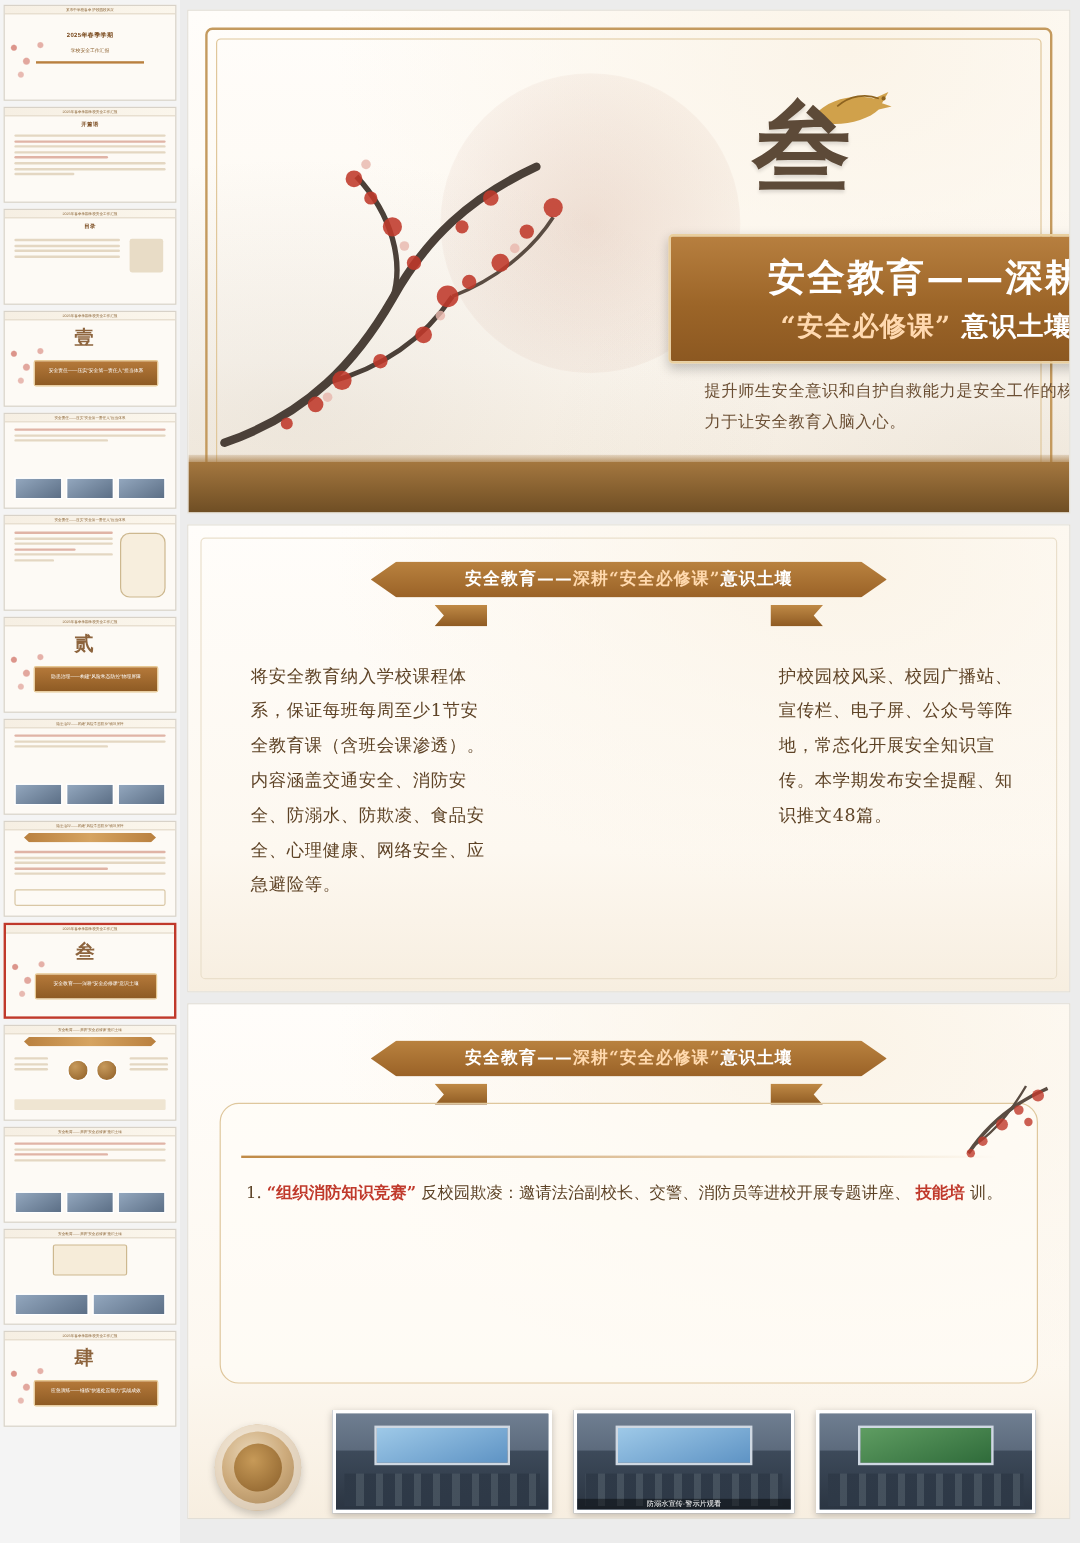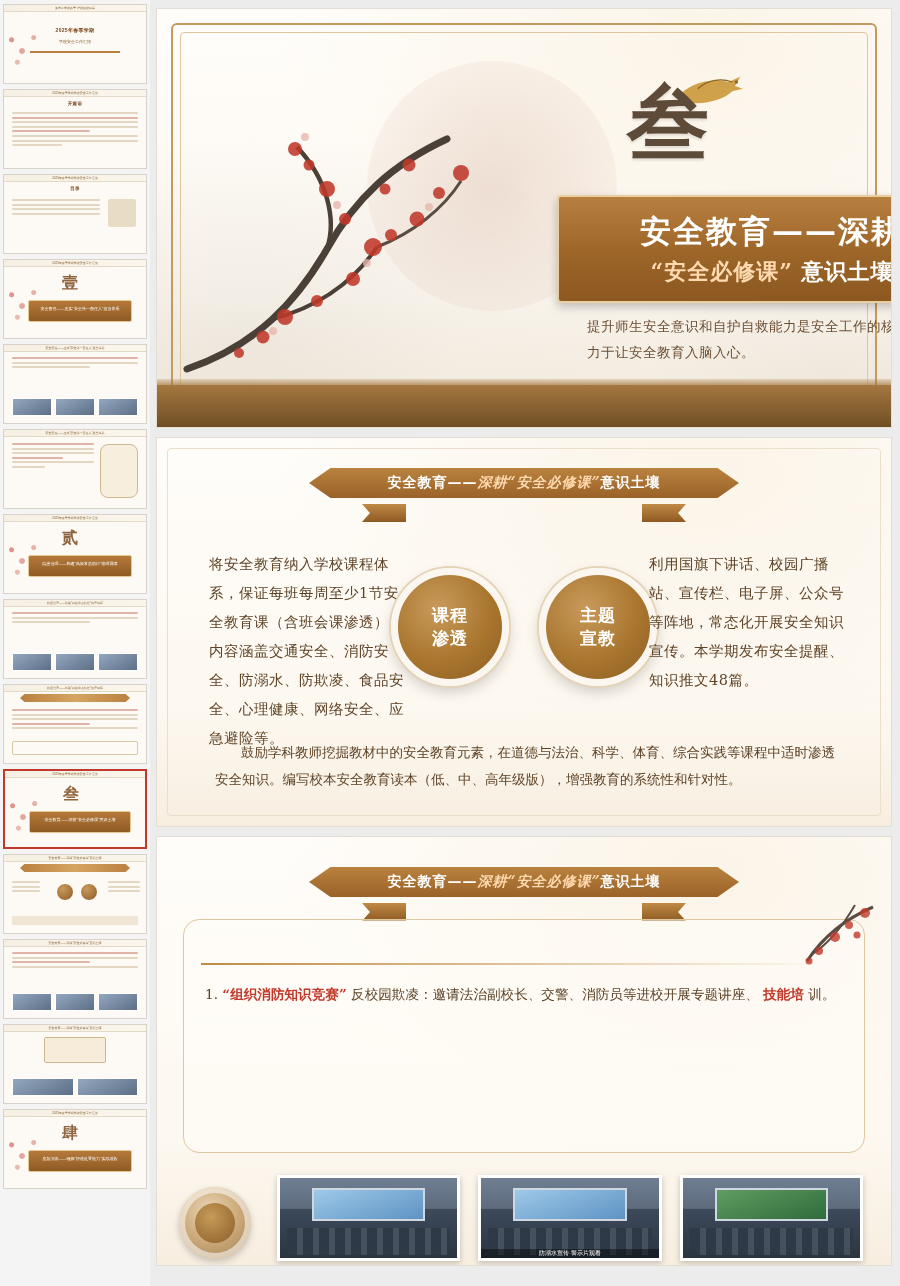--- a/index.html
+++ b/index.html
@@ -231,21 +231,21 @@
     position: absolute; left: 50%; transform: translateX(-50%);
     width: 430px; height: 30px;
     background: linear-gradient(180deg,#b9823f,#9a6227);
     color: #fff;
     display: flex; align-items: center; justify-content: center;
     font-size: 14px; font-weight: bold; letter-spacing: 1px;
     font-family: "DejaVu Serif", serif;
     clip-path: polygon(5% 0,95% 0,100% 50%,95% 100%,5% 100%,0 50%);
     box-shadow: 0 2px 5px rgba(0,0,0,.18);
   }
-  .ribbon .hi { color: #ffd9ae; font-style: italic; }
+  .ribbon .hi { color: #ffd9ae; }
   .ribbon-wrap { position: absolute; left: 0; right: 0; top: 30px; height: 34px; }
   .ribbon-tail {
     position: absolute; top: 36px; width: 44px; height: 18px;
     background: linear-gradient(180deg,#c08a46,#8e5a22);
   }
   .ribbon-tail.l { left: 205px; clip-path: polygon(0 0,100% 0,100% 100%,0 100%,18% 50%); }
   .ribbon-tail.r { right: 205px; clip-path: polygon(0 0,100% 0,82% 50%,100% 100%,0 100%); }
 
   
   .s2-inner {
@@ -594,34 +594,23 @@
         <div class="ribbon-tail r"></div>
         <div class="ribbon">
           <span>安全教育——</span>
           <span class="hi">深耕“安全必修课”</span>
           <span>意识土壤</span>
         </div>
       </div>
 
       <div class="s2-col left">将安全教育纳入学校课程体系，保证每班每周至少1节安全教育课（含班会课渗透）。内容涵盖交通安全、消防安全、防溺水、防欺凌、食品安全、心理健康、网络安全、应急避险等。</div>
 
-      <div class="s2-circles">
-        <div class="coin">
-          <span>课程</span>
-          <span>渗透</span>
-        </div>
-        <div class="coin">
-          <span>主题</span>
-          <span>宣教</span>
-        </div>
-      </div>
-
-      <div class="s2-col right">利用国旗下讲话、校园广播站、宣传栏、电子屏、公众号等阵地，常态化开展安全知识宣传。本学期发布安全提醒、知识推文48篇。</div>
-
-      <div class="s2-foot">鼓励学科教师挖掘教材中的安全教育元素，在道德与法治、科学、体育、综合实践等课程中适时渗透安全知识。编写校本安全教育读本（低、中、高年级版），增强教育的系统性和针对性。</div>
+
+      <div class="s2-col right">护校园校风采、校园广播站、宣传栏、电子屏、公众号等阵地，常态化开展安全知识宣传。本学期发布安全提醒、知识推文48篇。</div>
+
     </div>
 
     <div class="slide s3">
       <div class="paper"></div>
 
       <div class="ribbon-wrap">
         <div class="ribbon-tail l"></div>
         <div class="ribbon-tail r"></div>
         <div class="ribbon">
           <span>安全教育——</span>

